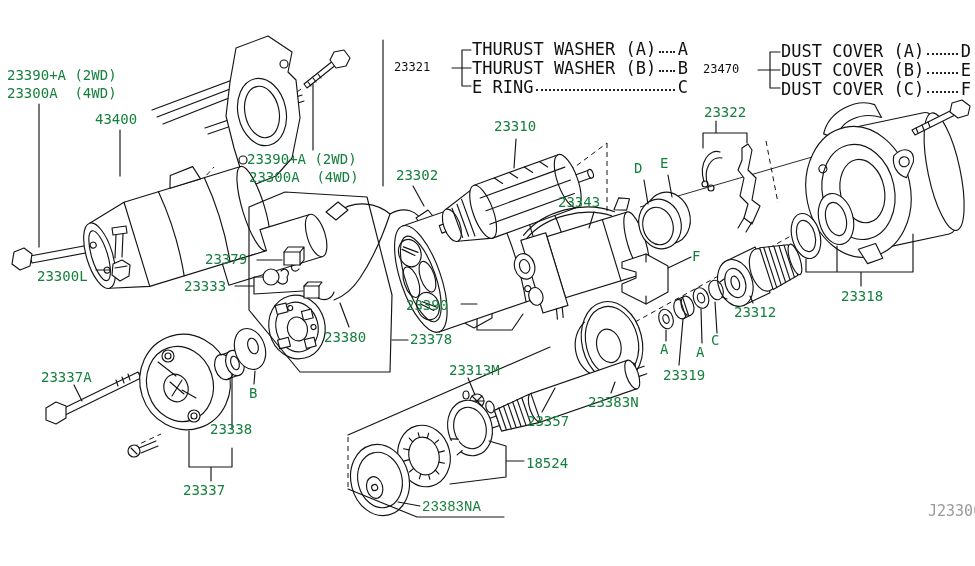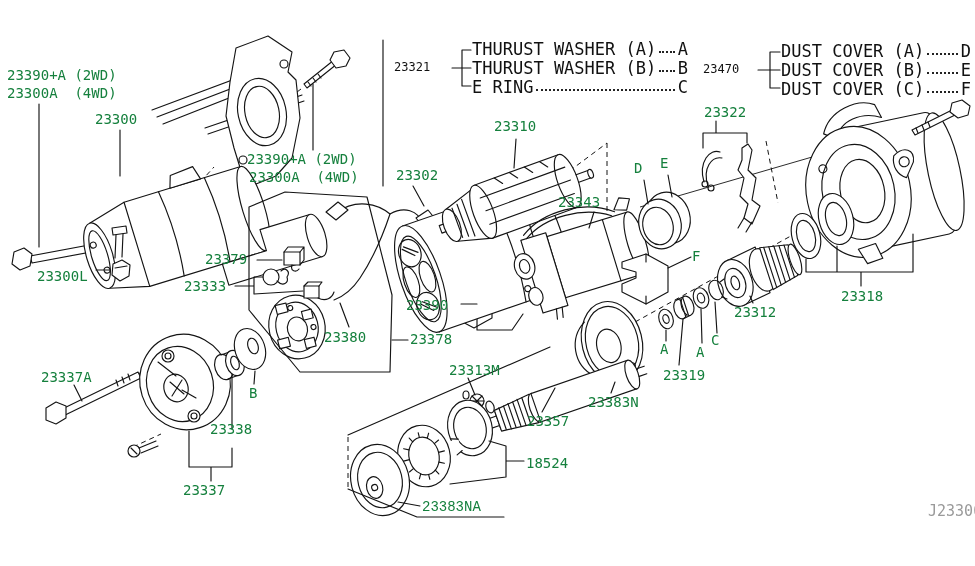--- a/index.html
+++ b/index.html
@@ -337,21 +337,21 @@
       <path class="ln" d="M254,384 L255,371"></path>
       <path class="ln" d="M232,429 L232,374"></path>
       <path class="ln" d="M189,431 L189,467 M232,448 L232,467 M189,467 L232,467 M211,467 L211,481"></path>
       <path class="ln" d="M452,68 L462,68 M462,50 L462,86 M462,50 L471,50 M462,68 L471,68 M462,86 L471,86"></path>
       <path class="ln" d="M758,70 L770,70 M770,52 L770,88 M770,52 L780,52 M770,70 L780,70 M770,88 L780,88"></path>
     </g>
   </svg>
 
   <div class="lbl" style="left:7px;top:66px;">23390+A (2WD)</div>
   <div class="lbl" style="left:7px;top:84px;">23300A  (4WD)</div>
-  <div class="lbl" style="left:95px;top:110px;">23300</div>
+  <div class="lbl" style="left:95px;top:110px;">43400</div>
   <div class="lbl" style="left:247px;top:150px;">23390+A (2WD)</div>
   <div class="lbl" style="left:249px;top:168px;">23300A  (4WD)</div>
   <div class="lbl" style="left:37px;top:267px;">23300L</div>
   <div class="lbl" style="left:205px;top:250px;">23379</div>
   <div class="lbl" style="left:184px;top:277px;">23333</div>
   <div class="lbl" style="left:324px;top:328px;">23380</div>
   <div class="lbl" style="left:410px;top:330px;">23378</div>
   <div class="lbl" style="left:406px;top:296px;">23390</div>
   <div class="lbl" style="left:396px;top:166px;">23302</div>
   <div class="lbl" style="left:494px;top:117px;">23310</div>

